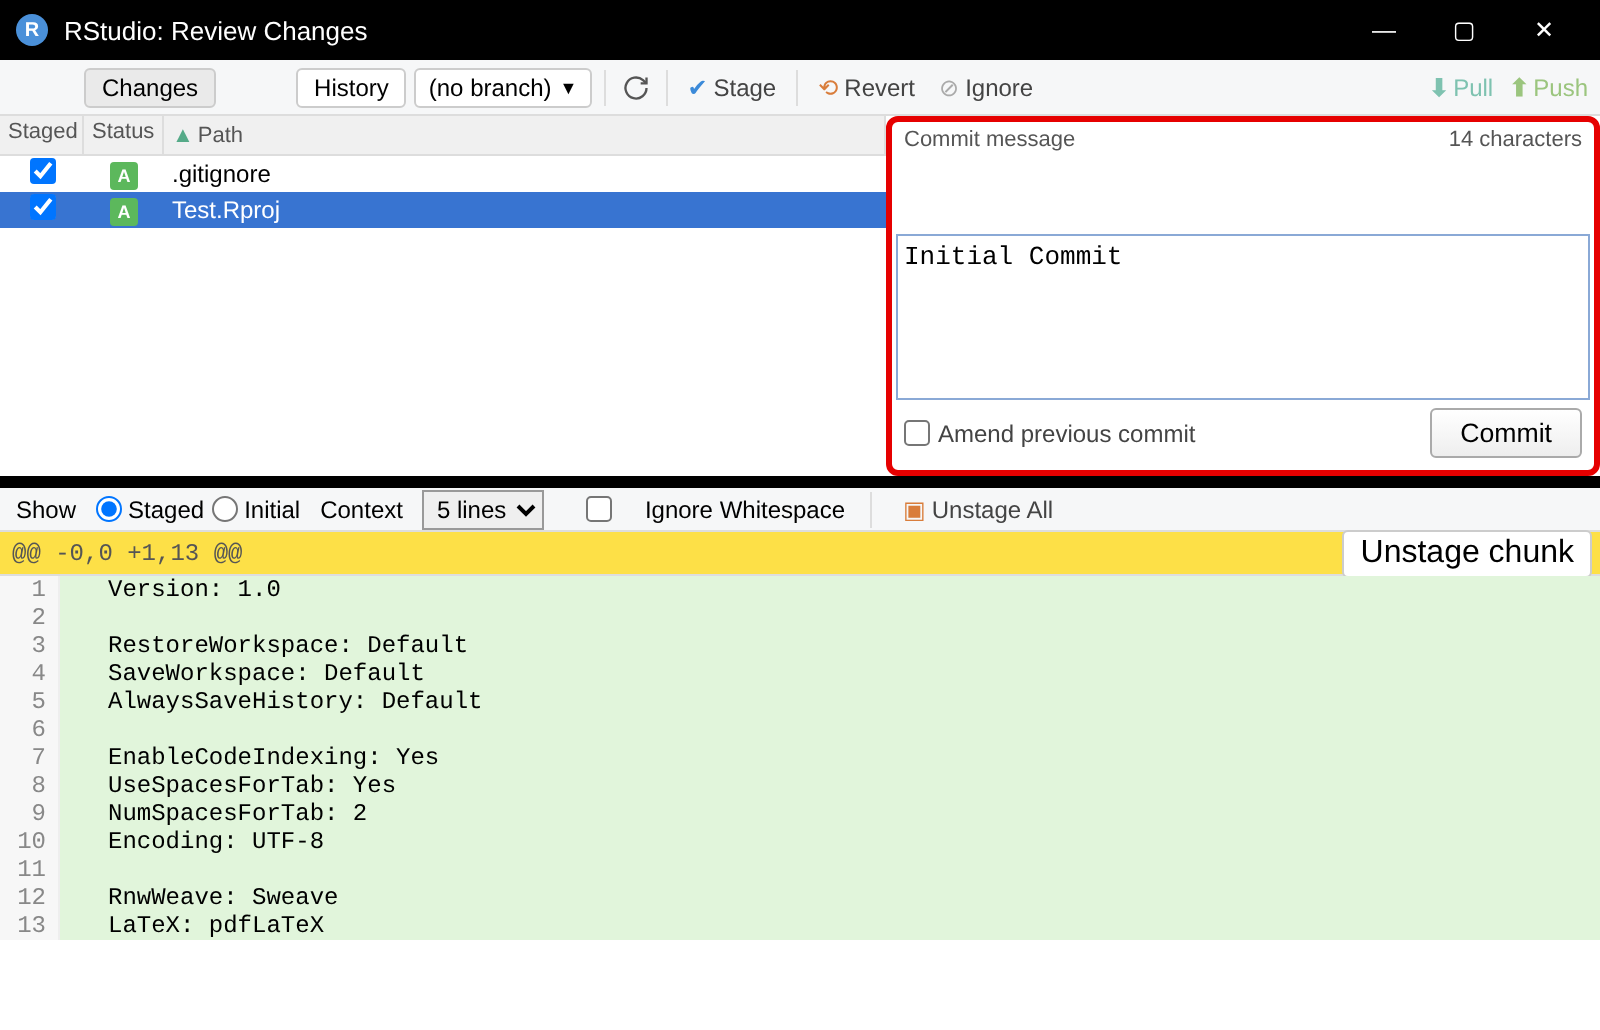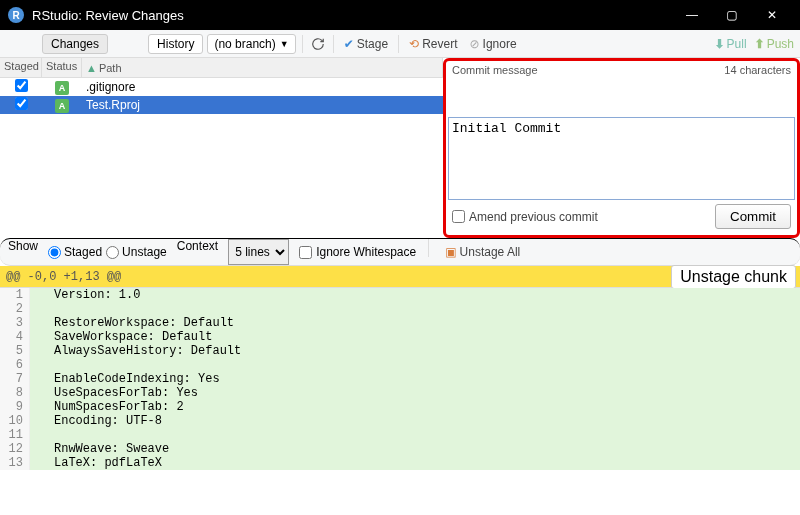--- a/index.html
+++ b/index.html
@@ -35,21 +35,21 @@
   .cell.status{width:40px;text-align:center;}
   .cell.path{flex:1;}
   .stat-badge{display:inline-block;width:14px;height:14px;background:#5cb85c;color:#fff;font-size:9px;line-height:14px;text-align:center;border-radius:2px;font-weight:bold;}
   .cb{width:13px;height:13px;}
   .commit-pane { width:357px;border:3px solid #e60000;border-radius:6px;display:flex;flex-direction:column;padding:2px;}
   .commit-top{display:flex;justify-content:space-between;font-size:11px;color:#555;padding:1px 4px;gap:31px;}
   .commit-msg{flex:1;border:1px solid #8aa9d6;padding:3px;font-family:'Courier New',monospace;font-size:13px;resize:none;outline:none;margin-top:40px;}
   .commit-bottom{display:flex;align-items:center;padding:4px;gap:6px;}
   .commit-bottom label{display:flex;align-items:center;gap:4px;font-size:12px;color:#444;}
   .commit-btn{margin-left:auto;border:1px solid #aaa;background:linear-gradient(#fff,#eee);padding:4px 14px;border-radius:3px;cursor:pointer;}
-  .diff-toolbar{height:28px;background:#f6f7f8;border-top:1px solid #000000;border-bottom:1px solid #ddd;display:flex;padding:0 8px;gap:10px;border-radius:10px;}
+  .diff-toolbar{height:28px;background:#f6f7f8;border-top:6px solid #000000;border-bottom:1px solid #ddd;display:flex;align-items:center;padding:0 8px;gap:10px;}
   .radio-group{display:flex;align-items:center;gap:4px;}
   .radio-group label{display:flex;align-items:center;gap:3px;cursor:pointer;}
   .ctx-select{border:1px solid #999;padding:1px 2px;font-size:12px;}
   .diff-hunk-hdr{display:flex;background:#fde047;border-bottom:1px solid #ddd;height:22px;align-items:center;font-family:'Courier New',monospace;font-size:12px;}
   .hunk-lbl{flex:1;padding:0 6px;color:#555;}
   .hunk-btn{border:1px solid #ccc;background:#fff;padding:2px 8px;margin-right:4px;font-size:16px;border-radius:3px;cursor:pointer;}
   .diff-body{font-family:'Courier New',monospace;font-size:12px;overflow:auto;height:calc(515px - 30px - 28px - 180px - 28px - 22px);}
   .diff-line{display:flex;}
   .ln{width:30px;text-align:right;padding-right:6px;color:#888;background:#f7f7f7;border-right:1px solid #eee;}
   .lc{flex:1;padding-left:24px;background:#e1f5db;white-space:pre;}
@@ -151,28 +151,28 @@
 
 <div class="diff-toolbar">
   <span>Show</span>
   <div class="radio-group">
     <label>
         <input type="radio" name="sh" checked="" style="">
         <span>Staged</span>
       </label>
     <label>
         <input type="radio" name="sh" style="">
-        <span>Unstage</span>
+        <span>Initial</span>
       </label>
   </div>
   <span>Context</span>
   <select class="ctx-select">
     <option>5 lines</option>
   </select>
-  <label style="display:flex;align-items:center;gap:4px;">
+  <label style="display:flex;align-items:center;gap:16px;margin-left:11px;">
     <input type="checkbox" style="">
     <span>Ignore Whitespace</span>
   </label>
   <div class="sep"></div>
   <div class="tlabel">
     <span style="color:#d97d3b;">▣</span>
     <span>Unstage All</span>
   </div>
 </div>
 

